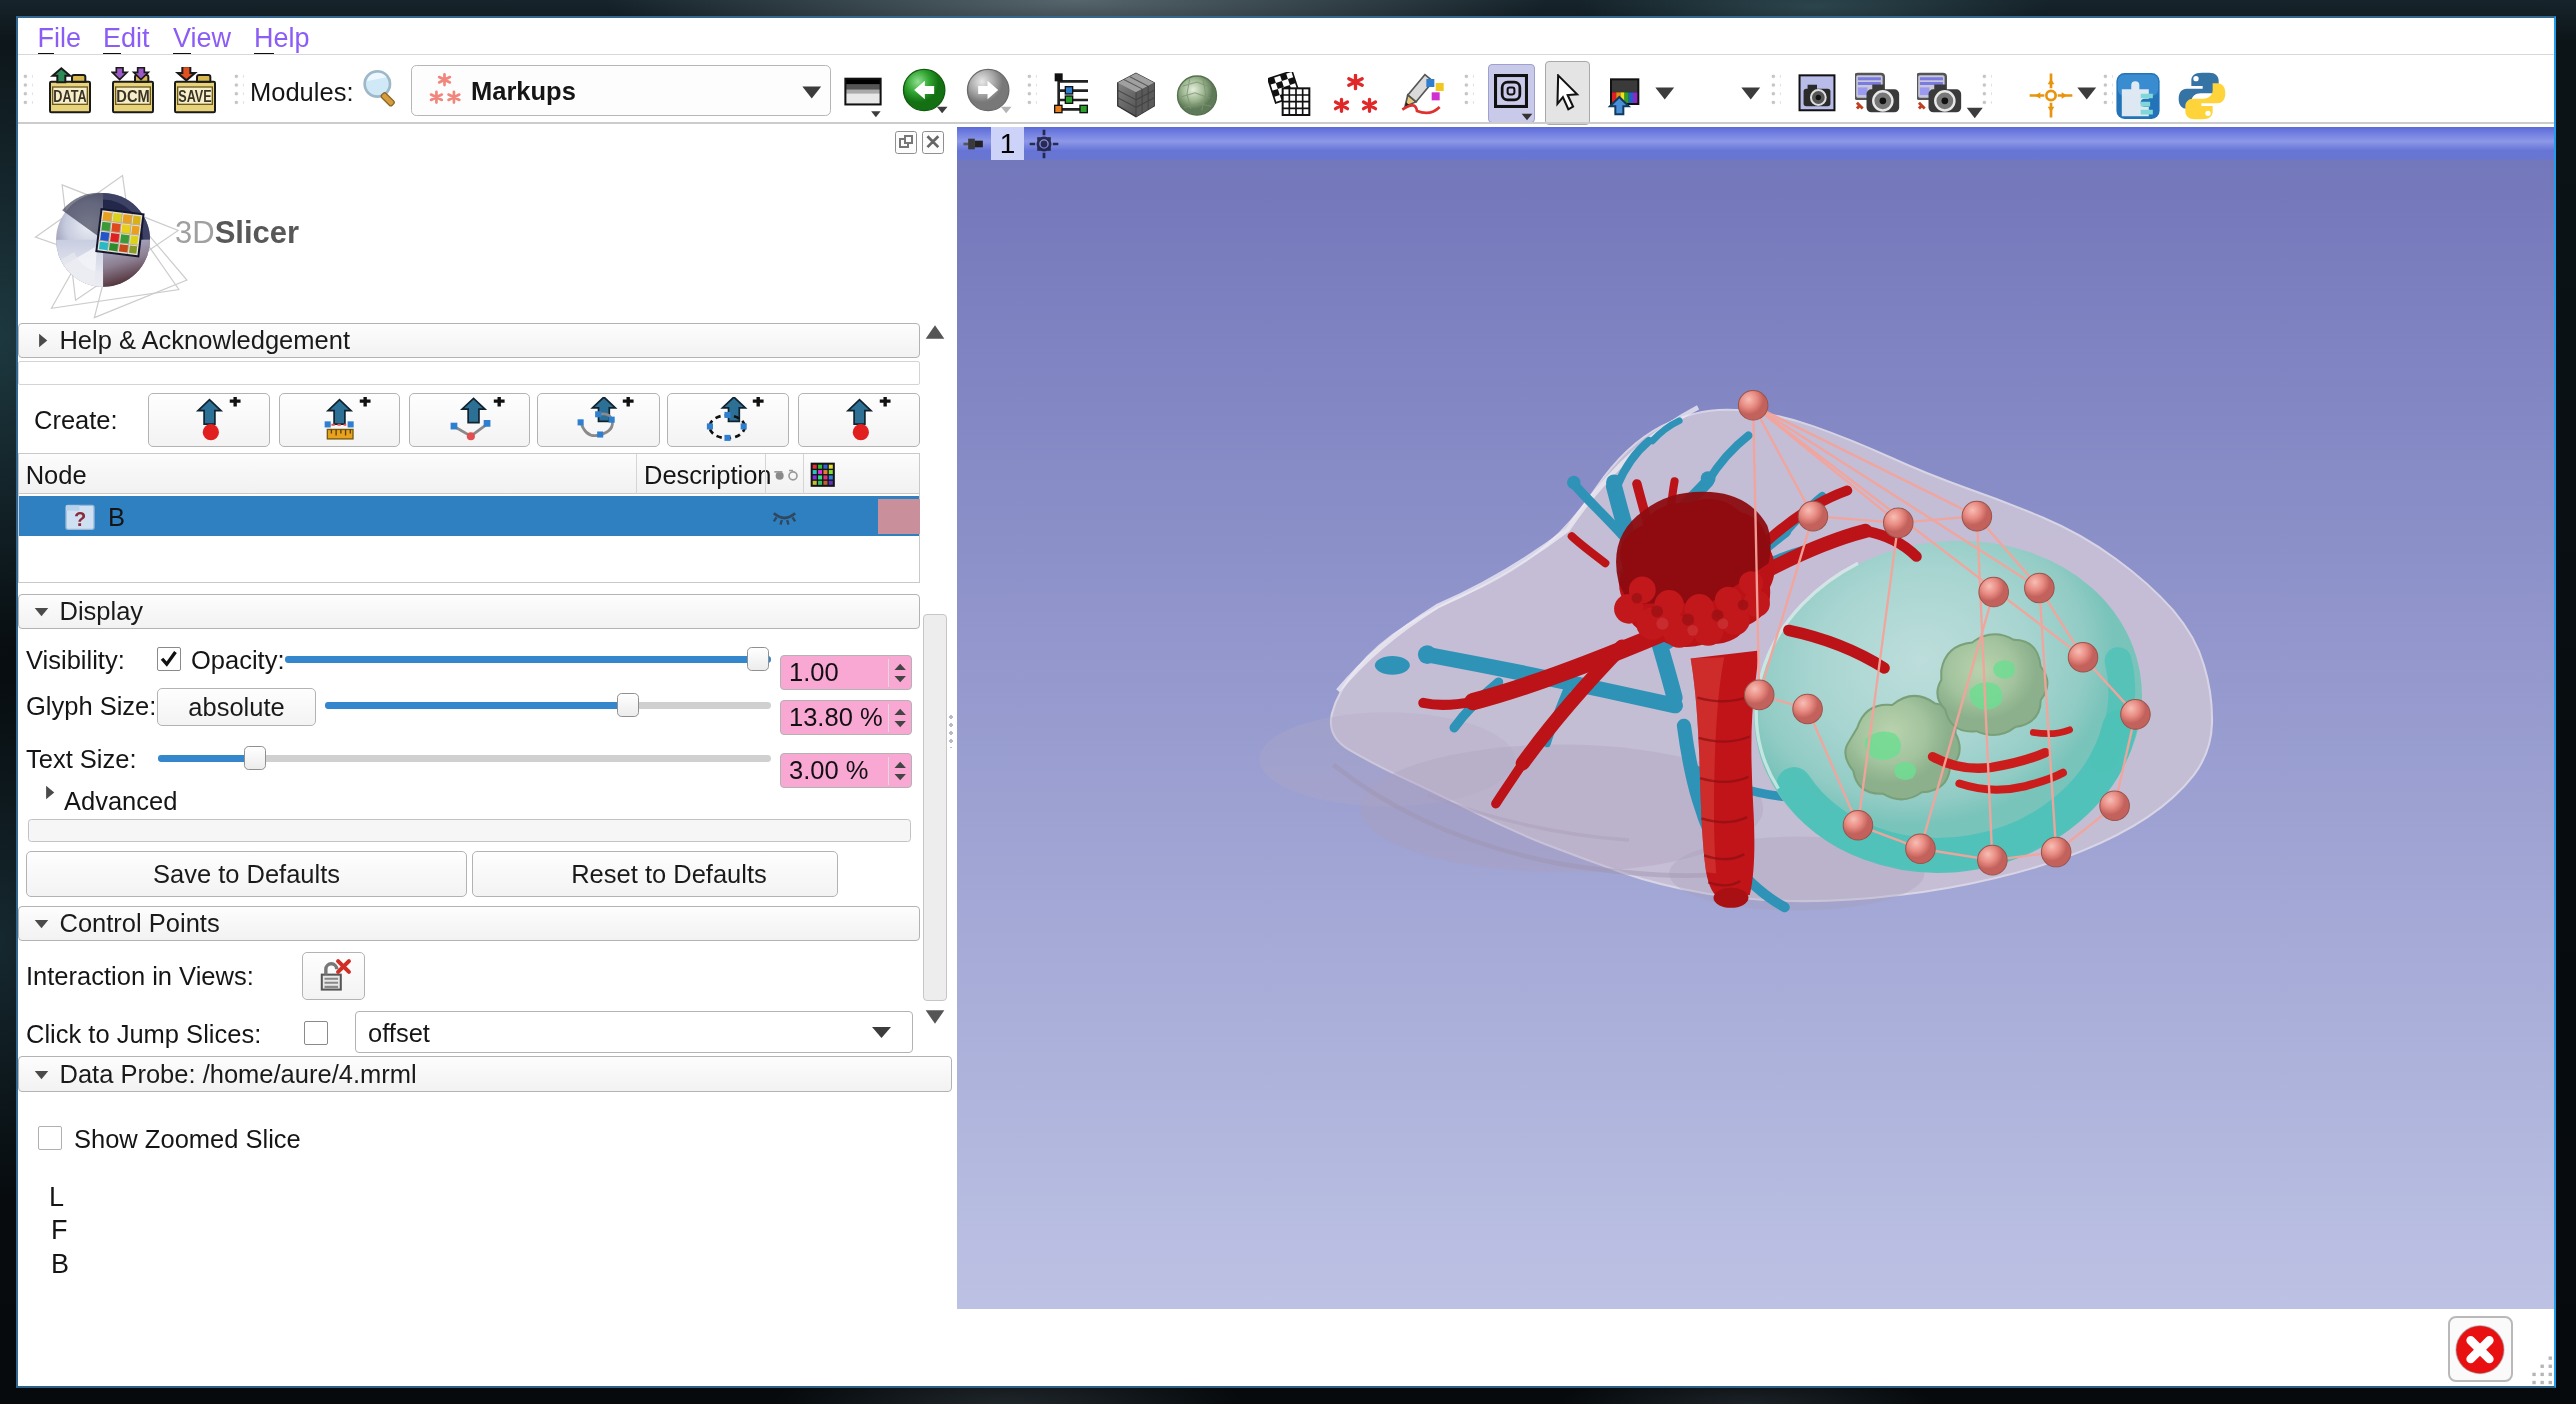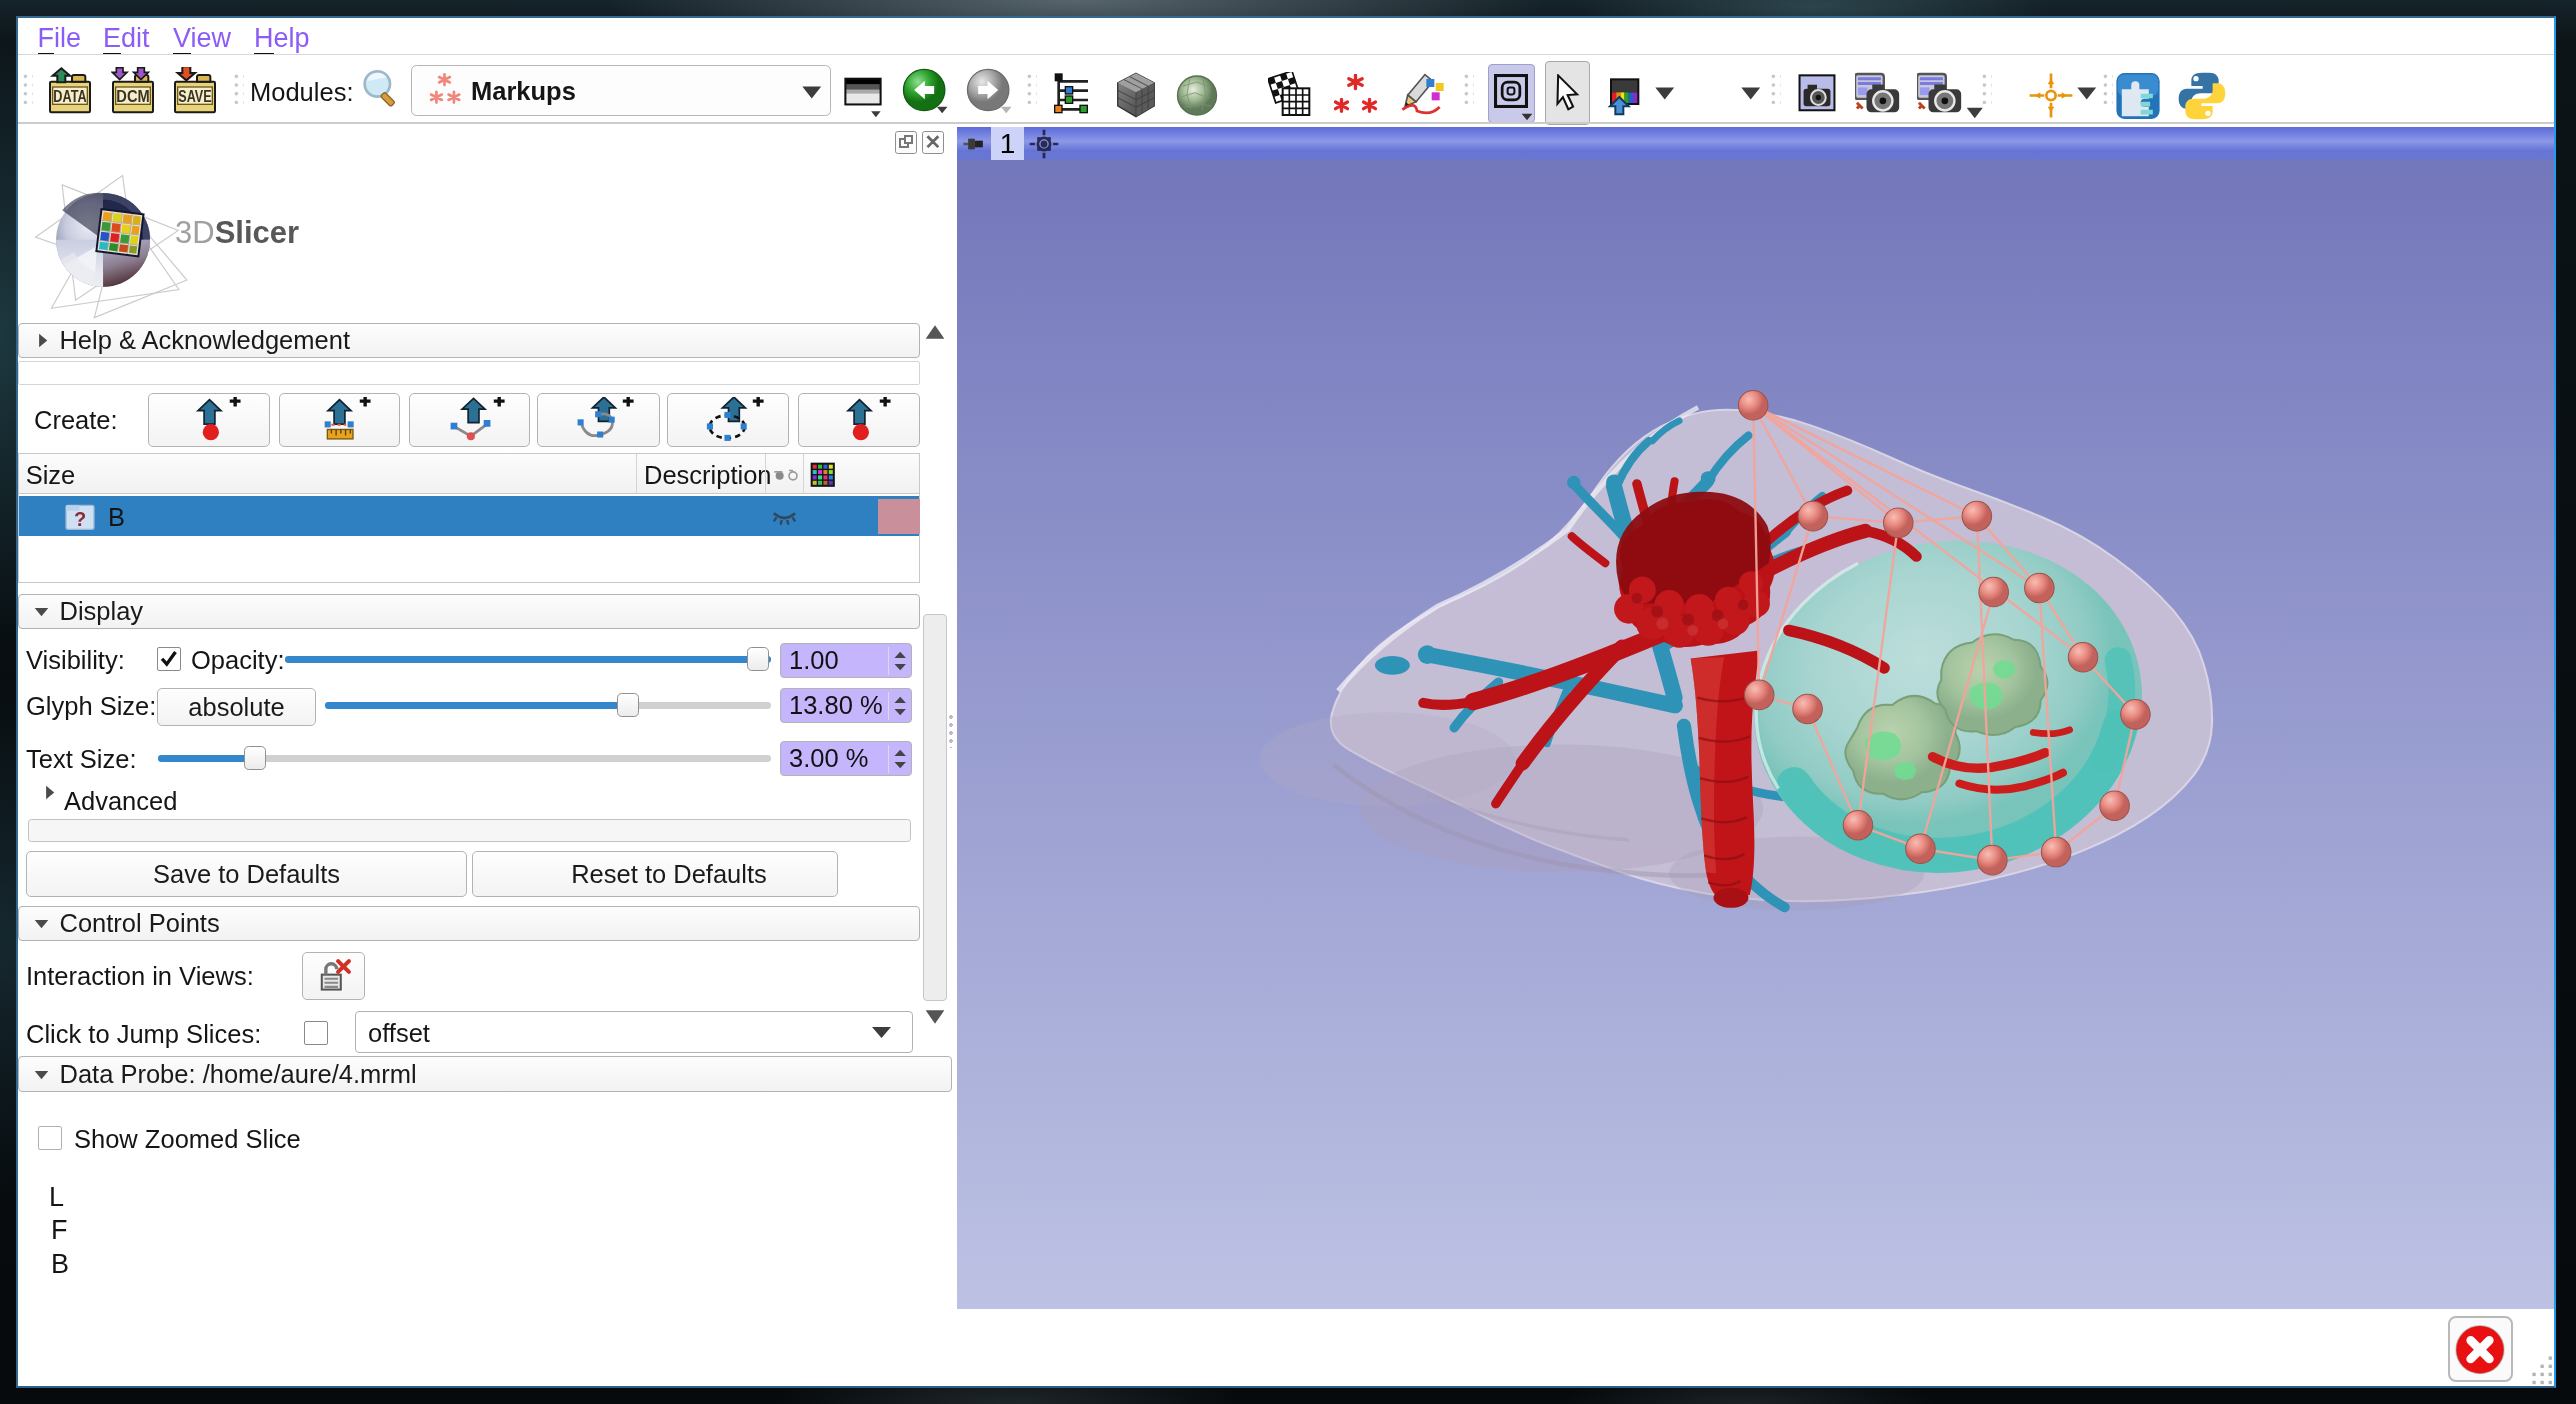--- a/index.html
+++ b/index.html
@@ -27,23 +27,23 @@
   .sechead { position:absolute; left:0px; width:902px; height:35px;
      border:1.3px solid #b3b3b3; border-radius:4px;
      background:linear-gradient(#fdfdfd,#f2f2f2);
      display:flex; align-items:center; font-size:25.5px; color:#1a1a1a; }
   .btn { position:absolute; border:1.3px solid #b3b3b3; border-radius:5px;
      background:linear-gradient(#fefefe,#f3f3f3);
      display:flex; align-items:center; justify-content:center;
      font-size:25.5px; color:#1a1a1a; }
   .cb { position:absolute; width:24px; height:24px; background:#fff;
         border:1.3px solid #8a8a8a; border-radius:2px; }
-  .spin { position:absolute; width:132px; height:35px; background:#c4b5fd;
+  .spin { position:absolute; width:132px; height:35px; background:#f9a8d4;
      border:1.3px solid #b3b3b3; border-radius:4px; font-size:25.5px; color:#111;
-     display:flex; align-items:center; padding-left:8px; }
+     display:flex; align-items:center; padding-left:8px;margin-top:12px; }
   .sgroove { position:absolute; height:6.7px; border-radius:3.4px; background:#d0d0d0; }
   .sfill { position:absolute; height:6.7px; border-radius:3.4px; background:#3487cd; }
   .shandle { position:absolute; width:21.5px; height:24px; background:linear-gradient(#fff,#ececec);
      border:1.3px solid #909090; border-radius:4.7px; }
   .spin svg.sarr { position:absolute; right:2.7px; top:2.7px; border-left:1.3px solid #dcdcdc; padding-left:3.4px; }
   .tbdots { position:absolute; width:12px; height:35px;
      background-image: radial-gradient(circle, #c4c4c4 1.7px, transparent 2px);
      background-size: 8.7px 8.7px; background-position: 0 0; }
 </style>
 </head>
@@ -444,21 +444,21 @@
     <div class="btn cbt" style="left:780px; top:269px; width:122px; height:54px;">
         <svg width="81" height="46" viewBox="0 0 120 68">
 <path d="M30 34 L30 14 L21 14 L38 -2 L55 14 L46 14 L46 34 Z" fill="#2d7096" stroke="#10222e" stroke-width="2.5" transform="translate(22,6)"></path>
           <circle cx="62" cy="52" r="12" fill="#e21f1f"></circle>
           <path d="M90 6 h16 M98 14 v-16" stroke="#111" stroke-width="5"></path>
         </svg>
       </div>
 
     <div class="abs" style="left:0px; top:329px; width:902px; height:130px; border:1.3px solid #c9c9c9; background:#fff;">
       <div class="abs" style="left:0; top:0; width:100%; height:40px; background:linear-gradient(#fcfcfc,#f1f1f1); border-bottom:1.3px solid #c9c9c9;">
-        <div class="t" style="left:6.7px; top:7.4px;">Size</div>
+        <div class="t" style="left:6.7px; top:7.4px;">Node</div>
         <div class="t" style="left:625px; top:7.4px;">Description</div>
         <div class="abs" style="left:617px; top:0; width:1.3px; height:40px; background:#d5d5d5;"></div>
         <div class="abs" style="left:746px; top:0; width:1.3px; height:40px; background:#d5d5d5;"></div>
         <div class="abs" style="left:784px; top:0; width:1.3px; height:40px; background:#d5d5d5;"></div>
 <svg class="abs" style="left:754px;top:10.8px;" width="28" height="19" viewBox="0 0 42 28">
 <circle cx="10" cy="16" r="6" fill="#8a8a8a"></circle>
             <circle cx="30" cy="16" r="6" fill="none" stroke="#9a9a9a" stroke-width="2.5"></circle>
 <path d="M2 10 h12 M24 8 h6" stroke="#9a9a9a" stroke-width="2.5"></path>
 </svg>
 <svg class="abs" style="left:791px;top:8px;" width="25.5" height="25.5" viewBox="0 0 38 38">

